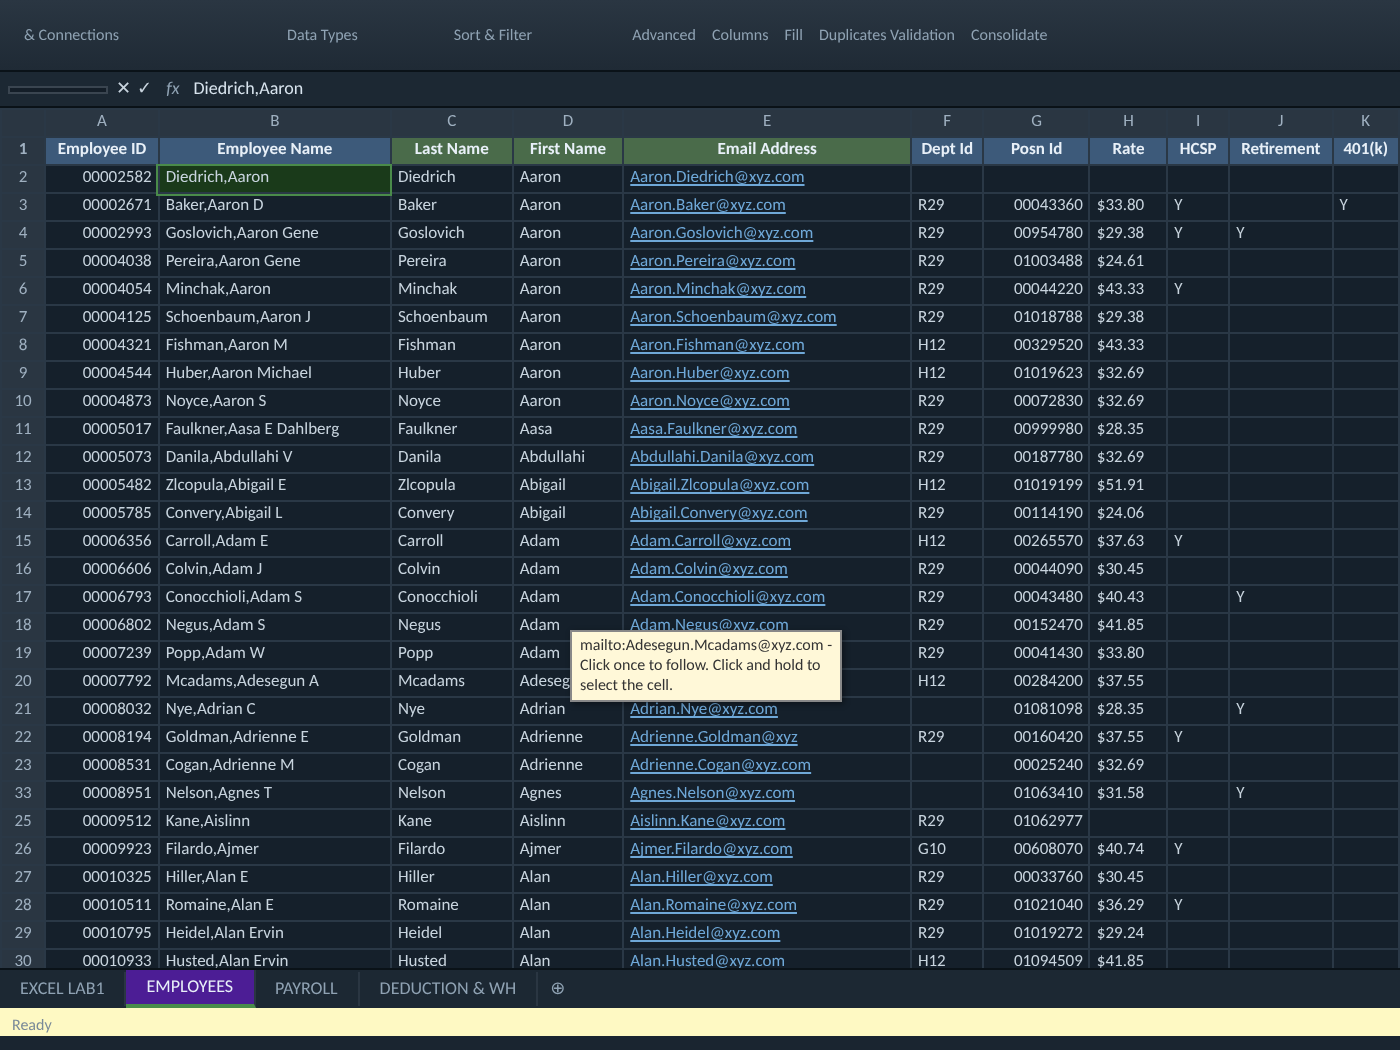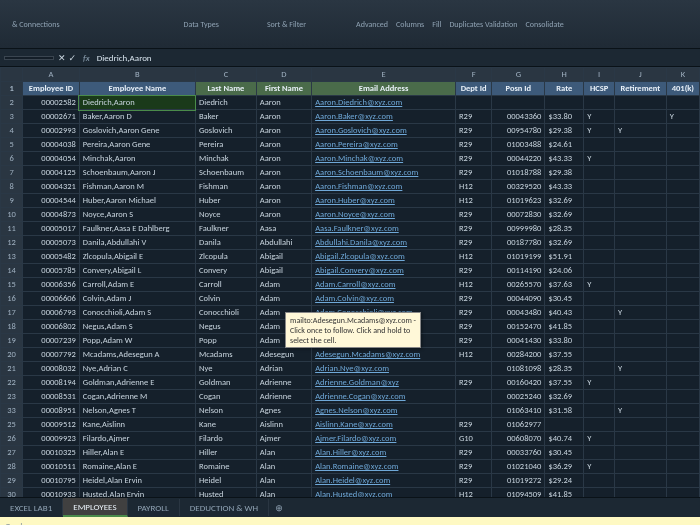--- a/index.html
+++ b/index.html
@@ -1,47 +1,47 @@
 <!DOCTYPE html>
 <html><head>
 <meta charset="utf-8">
 <style>
 *{margin:0;padding:0;box-sizing:border-box}
 body{font-family:Calibri,Arial,sans-serif;font-size:9px;background:#1a2530;color:#c8d4de;overflow:hidden;width:700px;height:525px}
-.ribbon{height:49px;background:linear-gradient(#2a3642,#1f2a35);border-bottom:1px solid #0a1218;display:flex;align-items:center;padding:0 8px;font-size:8px;color:#8fa2b3}
+.ribbon{height:36px;background:linear-gradient(#2a3642,#1f2a35);border-bottom:1px solid #0a1218;display:flex;align-items:center;padding:0 8px;font-size:8px;color:#8fa2b3}
 .ribbon-btn{padding:2px 4px;cursor:pointer}
 .fx-bar{height:18px;background:#1c2833;border-bottom:1px solid #0a1218;display:flex;align-items:center;padding:0 4px;font-size:9px}
 .fx-cell{width:50px;border:1px solid #3a4550;padding:1px 3px;margin-right:4px;background:#141e28}
 .fx-icon{margin:0 4px;color:#8fa2b3;font-style:italic}
 .fx-val{flex:1;padding:1px 3px;color:#d8e4ee}
 .grid-wrap{height:430px;overflow:auto;background:#15202b;position:relative}
 table{border-collapse:collapse;width:100%;font-size:8.5px}
 th,td{border:1px solid #2a3846;padding:1px 3px;white-space:nowrap;height:11px;line-height:11px}
 .col-letter{background:#2a3642;color:#9fb0c0;text-align:center;font-weight:normal;height:13px;position:sticky;top:0;z-index:2}
 .row-num{background:#2a3642;color:#9fb0c0;text-align:center;width:20px;min-width:20px;position:sticky;left:0;z-index:1}
 .hdr{background:#3d5a7a;color:#e8f0f8;font-weight:bold;text-align:center}
 .hdr-green{background:#4a6b4a;color:#e8f0f8;font-weight:bold;text-align:center}
 td.num{text-align:right}
 td.email{color:#6fa8d8;text-decoration:underline}
 td.money{text-align:left}
-.tooltip{position:absolute;background:#fff8d8;border:1px solid #888;color:#333;padding:2px 4px;font-size:8px;top:245px;left:285px;z-index:5;box-shadow:1px 1px 3px rgba(0,0,0,.4)}
+.tooltip{position:absolute;background:#fff8d8;border:1px solid #888;color:#333;padding:2px 4px;font-size:8px;top:261px;left:285px;z-index:5;box-shadow:1px 1px 3px rgba(0,0,0,.4)}
 .tabs{height:20px;background:#1c2833;border-top:1px solid #0a1218;display:flex;align-items:center;font-size:9px;color:#8fa2b3}
 .tab{padding:3px 10px;border-right:1px solid #2a3642;cursor:pointer}
-.tab.active{background:#404040;color:#e8f0f8;border-bottom:2px solid #4a8b4a}
+.tab.active{background:#4c1d95;color:#e8f0f8;border-bottom:2px solid #4a8b4a}
 .plus-tab{padding:0 6px;cursor:pointer}
 .status{height:14px;background:#fef9c3;font-size:8px;color:#7a8a98;padding:0 6px;display:flex;align-items:flex-end}
 .cA{width:48px}.cB{width:105px}.cC{width:55px}.cD{width:50px}.cE{width:130px}.cF{width:26px}.cG{width:48px}.cH{width:35px}.cI{width:28px}.cJ{width:45px}.cK{width:30px}
 .sel{outline:1px solid #4a8b4a;background:#1a3a1a}
 </style>
 </head>
 <body>
 
 <div class="ribbon">
  <span class="ribbon-btn">&amp; Connections</span>
- <span class="ribbon-btn" style="margin-left:116px">Data Types</span>
+ <span class="ribbon-btn" style="margin-left:76px">Data Types</span>
  <span class="ribbon-btn" style="margin-left:40px">Sort &amp; Filter</span>
  <span class="ribbon-btn" style="margin-left:42px">Advanced</span>
  <span class="ribbon-btn">Columns</span>
  <span class="ribbon-btn">Fill</span>
  <span class="ribbon-btn">Duplicates Validation</span>
  <span class="ribbon-btn">Consolidate</span>
 </div>
 
 <div class="fx-bar">
  <div class="fx-cell"></div>

